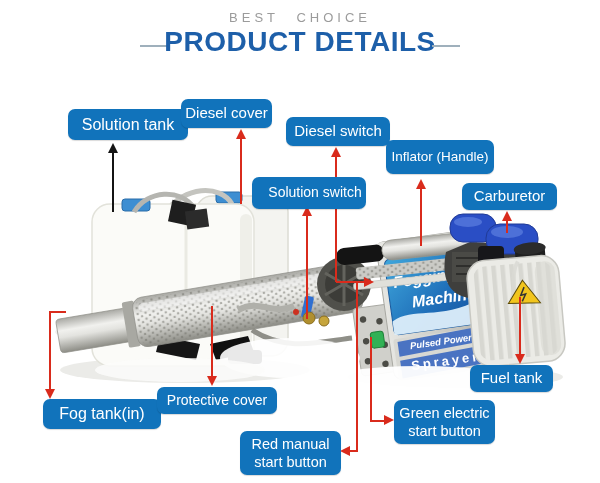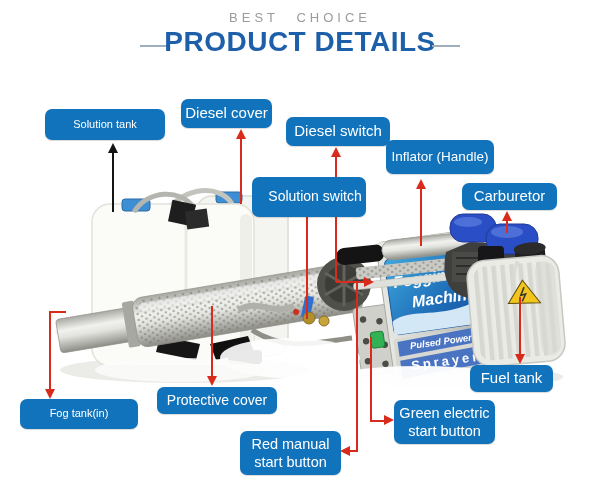--- a/index.html
+++ b/index.html
@@ -37,21 +37,21 @@
   .ah.left{border-top:5px solid transparent;border-bottom:5px solid transparent;border-right:10px solid var(--red);}
   .ah.right{border-top:5px solid transparent;border-bottom:5px solid transparent;border-left:10px solid var(--red);}
   .ah.up.blk{border-bottom-color:var(--black);}
 
   .plabel{position:absolute;z-index:3;background:var(--label-blue);color:#fff;
     border-radius:7px;display:flex;align-items:center;justify-content:center;
     text-align:center;font-size:15px;line-height:1.25;white-space:nowrap;
     box-shadow:0 1px 1px rgba(0,0,0,.15);}
   .plabel.sm{font-size:13.5px;}
   .plabel.md{font-size:14px;}
-  .plabel.lg{font-size:11px;}
+  .plabel.lg{font-size:16px;margin-left:23px;}
   .plabel.wrap{white-space:normal;font-size:14.5px;padding:14px 2px;}
 
   
   .brandTxt{font-family:"Liberation Sans",sans-serif;font-style:italic;font-weight:bold;fill:#fff;}
   .bandTxt{font-family:"Liberation Sans",sans-serif;font-weight:bold;fill:#fff;}
 </style>
 </head>
 <body>
 
 <div class="stage">
@@ -267,21 +267,21 @@
     <div>
       <div class="vline" style="left:370px;top:337px;height:85px;"></div>
       <div class="hline" style="left:371px;top:420px;width:13px;"></div>
       <div class="ah right" style="left:384px;top:415px;"></div>
     </div>
   </div>
 
   <div class="plabel lg" style="left:45px;top:109px;width:120px;height:31px;">Solution tank</div>
   <div class="plabel" style="left:181px;top:99px;width:91px;height:29px;">Diesel cover</div>
   <div class="plabel" style="left:286px;top:117px;width:104px;height:29px;">Diesel switch</div>
-  <div class="plabel md" style="left:252px;top:177px;width:114px;height:40px;padding-left:12px;">Solution switch</div>
+  <div class="plabel md" style="left:252px;top:177px;width:114px;height:32px;padding-left:12px;">Solution switch</div>
   <div class="plabel sm" style="left:364px;top:140px;width:108px;height:34px;margin-left:22px;">Inflator (Handle)</div>
   <div class="plabel" style="left:462px;top:183px;width:95px;height:27px;">Carburetor</div>
   <div class="plabel" style="left:470px;top:365px;width:83px;height:27px;">Fuel tank</div>
   <div class="plabel lg" style="left:20px;top:399px;width:118px;height:30px;">Fog tank(in)</div>
   <div class="plabel md" style="left:157px;top:387px;width:120px;height:27px;">Protective cover</div>
   <div class="plabel wrap" style="left:240px;top:431px;width:101px;height:44px;">Red manual start button</div>
   <div class="plabel wrap" style="left:394px;top:400px;width:101px;height:44px;">Green electric start button</div>
 
 </div>
 

